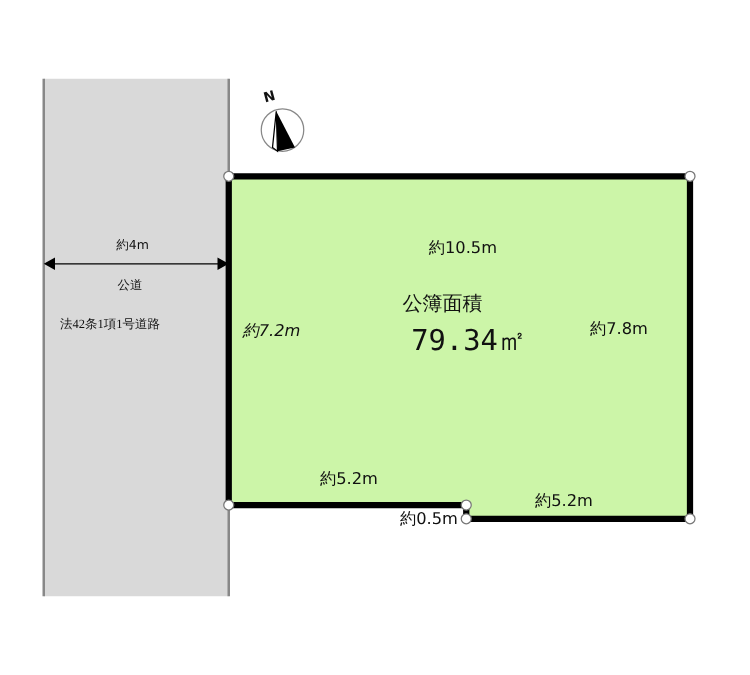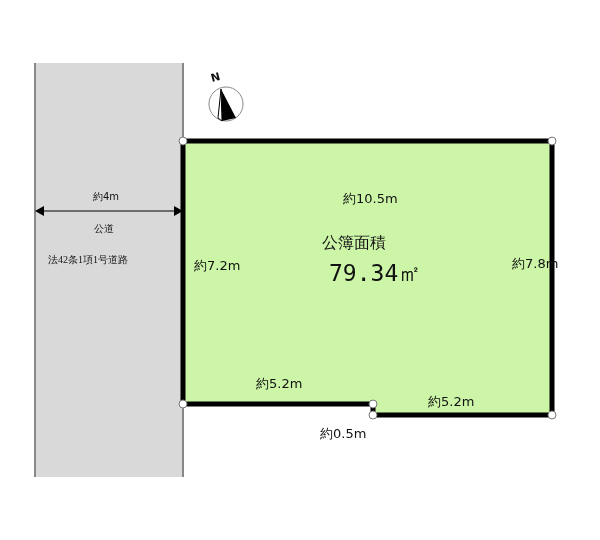--- a/index.html
+++ b/index.html
@@ -47,20 +47,20 @@
   </g>
 </svg>
 
 <div class="lbl north" style="left:211px; top:72px; transform: rotate(-15deg);">N</div>
 
 <div class="lbl road" style="left:93px; top:192px;">約4m</div>
 <div class="lbl road" style="left:94px; top:224px;">公道</div>
 <div class="lbl road" style="left:48px; top:255px;font-family:Liberation Serif, serif;">法42条1項1号道路</div>
 
 <div class="lbl dim" style="left:343px; top:148px;margin-top:44px;">約10.5m</div>
-<div class="lbl dim" style="left:194px; top:259px;">約7.2m</div>
-<div class="lbl dim" style="left:512px; top:257px;">約7.8m</div>
+<div class="lbl dim" style="left:194px; top:259px;font-style:italic;">約7.2m</div>
+<div class="lbl dim" style="left:472px; top:257px;">約7.8m</div>
 <div class="lbl dim" style="left:256px; top:377px;">約5.2m</div>
 <div class="lbl dim" style="left:428px; top:395px;">約5.2m</div>
-<div class="lbl dim" style="left:320px; top:409px;margin-top:18px;">約0.5m</div>
+<div class="lbl dim" style="left:320px; top:409px;">約0.5m</div>
 
 <div class="lbl area-title" style="left:322px; top:235px;">公簿面積</div>
 <div class="lbl area-val" style="left:329px; top:262px;">79.34㎡</div>
 
 </body></html>

